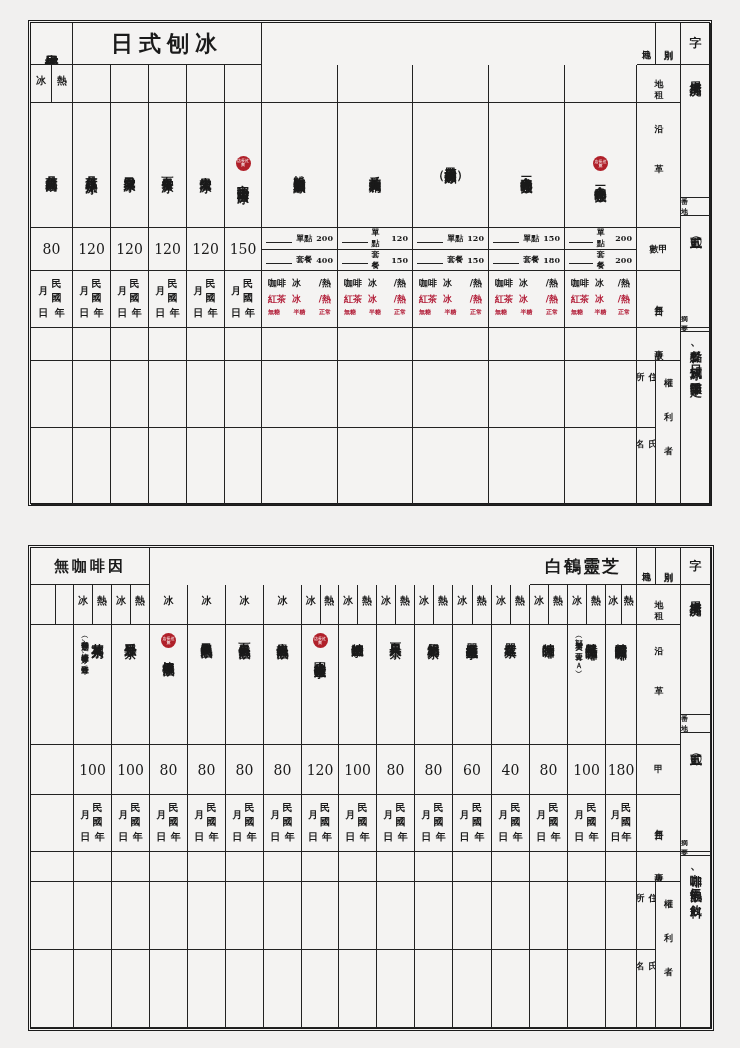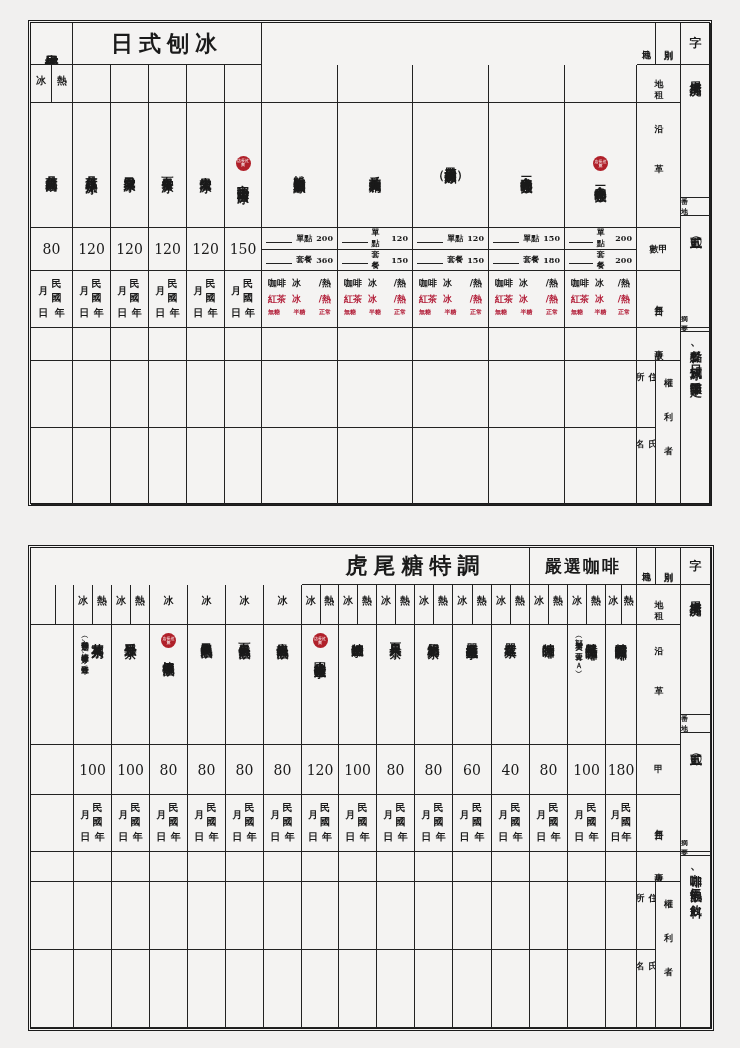--- a/index.html
+++ b/index.html
@@ -145,21 +145,21 @@
       <span class="vt name">松阪豬麻油蛋麵線</span>
     </div>
     <div class="cell priceline" style="left: 231px; top: 205px; width: 76px; height: 21.5px;">
       <span class="blank"></span>
       <span style="margin-left: auto;">單點</span>
       <span>200</span>
     </div>
     <div class="cell priceline" style="left: 231px; top: 226.5px; width: 76px; height: 21.5px;">
       <span class="blank"></span>
       <span style="margin-left: auto;">套餐</span>
-      <span>360</span>
+      <span>400</span>
     </div>
     <div class="cell opt" style="left: 231px; top: 248px; width: 76px; height: 57px;">
       <div class="l1" style="display: flex; gap: 6px;">
         <span>咖啡</span>
         <span>冰</span>
         <span style="margin-left: auto;">/熱</span>
       </div>
       <div class="l1 red" style="display: flex; gap: 6px;">
         <span>紅茶</span>
         <span>冰</span>
@@ -352,25 +352,25 @@
     </div>
     <div class="cell vt meta" style="left: 606px; top: 405px; width: 19px; height: 77px; display: flex; align-items: center; padding: 4px 0px; letter-spacing: 36px;">
       <span>氏名</span>
     </div>
     <div class="cell vt meta" style="left: 625px; top: 338px; width: 25px; height: 144px; display: flex; align-items: center; padding: 10px 0px; letter-spacing: 34px;">
       <span>權利者</span>
     </div>
   </div>
 
 <div class="form" id="form2" style="left:28px;top:545px;width:686px;height:486px;">
-    <div class="cell title" style="left: 271px; top: 0px; width: 228px; height: 37px; font-size: 22px;">
-      <span>虎尾糖特調</span>
+    <div class="cell title" style="left: 0px; top: 0px; width: 119px; height: 37px; font-size: 15px; letter-spacing: 3px;">
+      <span>無咖啡因</span>
     </div>
     <div class="cell title" style="left: 499px; top: 0px; width: 107px; height: 37px; font-size: 17px; letter-spacing: 2px;">
-      <span>嚴選咖啡</span>
+      <span>白鶴靈芝</span>
     </div>
     <div class="cell " style="left: 0px; top: 37px; width: 25px; height: 40px;"></div>
     <div class="cell " style="left: 25px; top: 37px; width: 18px; height: 40px;"></div>
     <div class="cell " style="left: 0px; top: 77px; width: 43px; height: 120px;"></div>
     <div class="cell " style="left: 0px; top: 197px; width: 43px; height: 50px;"></div>
     <div class="cell " style="left: 0px; top: 247px; width: 43px; height: 57px;"></div>
     <div class="cell " style="left: 0px; top: 304px; width: 43px; height: 30px;"></div>
     <div class="cell " style="left: 0px; top: 334px; width: 43px; height: 68px;"></div>
     <div class="cell " style="left: 0px; top: 402px; width: 43px; height: 78px;"></div>
     <div class="cell " style="left: 43px; top: 37px; width: 38px; height: 40px; display: flex;">

